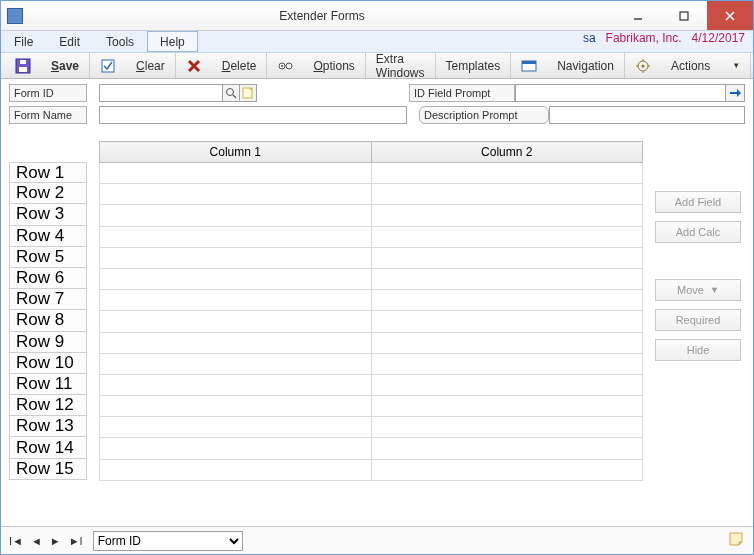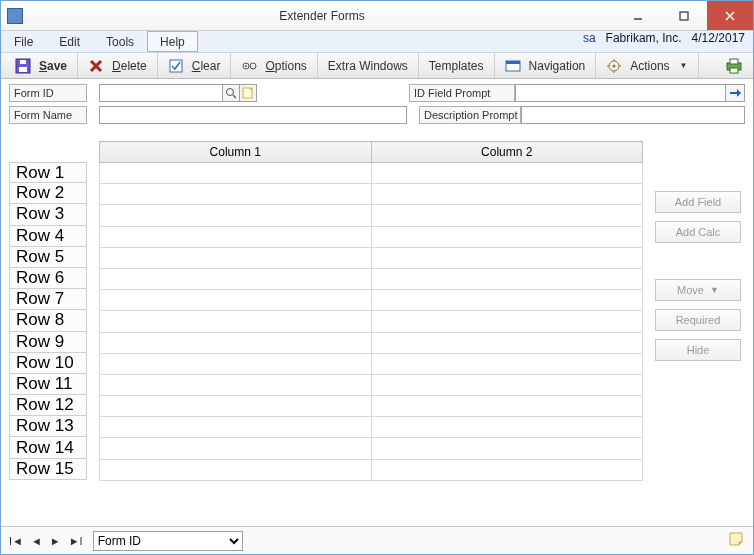--- a/index.html
+++ b/index.html
@@ -22,28 +22,28 @@
   .win-controls { display:flex; height:100%; }
   .win-btn { width:46px; display:flex; align-items:center; justify-content:center; font-size:12px; color:#333; }
   .win-btn.close { background:#c94f44; color:#fff; width:46px; font-size:14px;}
   .win-btn svg { width:10px;height:10px; }
 
   
   .menubar { height:22px; background:#eaf1fb; border-bottom:1px solid #c8d6ea; display:flex; align-items:stretch; font-size:12px; color:#333;}
   .menu-item { padding:0 12px; display:flex; align-items:center; cursor:default; border:1px solid transparent;}
   .menubar .spacer { flex:1; }
   .menubar .info { display:flex; align-items:flex-start; padding-right:8px; color:#204080; }
-  .menubar .info span { margin-left:10px; color:#0f172a;}
+  .menubar .info span { margin-left:10px; color:#be185d;}
   .help-outlined { border:1px solid #9bb7db; background:#f4f8fe; }
 
   
   .toolbar { height:26px; background:linear-gradient(#fafafa,#e7e7e7); border-bottom:1px solid #bcbcbc; display:flex; align-items:center; font-size:12px; color:#333; padding:0 4px; gap:0;}
   .tool-group { display:flex; align-items:center; height:100%; padding:0 6px; border-right:1px solid #cfcfcf; gap:5px;}
   .tool-group:last-child { border-right:none; margin-left:auto; padding-right:2px;}
-  .tool-btn { display:flex; align-items:center; gap:8px; padding:2px 4px; }
+  .tool-btn { display:flex; align-items:center; gap:20px; padding:2px 4px; }
   .underline-first::first-letter { text-decoration: underline; }
   .bold { font-weight:bold; }
 
   svg.icon { width:16px;height:16px; }
 
   
   .corner-icon { width:18px;height:18px; margin-left:4px; }
 
   
   .form-area { padding:4px 8px 0 8px; font-size:12px; color:#333; }
@@ -127,33 +127,33 @@
             <rect x="1" y="1" width="14" height="14" fill="#6a5acd" stroke="#3a2d8f"></rect>
             <rect x="4" y="9" width="8" height="5" fill="#fff"></rect>
             <rect x="5" y="2" width="6" height="4" fill="#fff"></rect>
           </svg>
         <span class="bold underline-first">Save</span>
       </span>
     </div>
     <div class="tool-group">
       <span class="tool-btn">
         <svg class="icon" viewBox="0 0 16 16">
+            <rect x="2" y="2" width="12" height="12" fill="#fff" stroke="#2f6db3"></rect>
+            <polyline points="4,8 7,11 12,4" fill="none" stroke="#2f6db3" stroke-width="1.5"></polyline>
+          </svg>
+        <span class="underline-first">Clear</span>
+      </span>
+    </div>
+    <div class="tool-group">
+      <span class="tool-btn">
+        <svg class="icon" viewBox="0 0 16 16">
             <line x1="3" y1="3" x2="13" y2="13" stroke="#b02318" stroke-width="3"></line>
             <line x1="13" y1="3" x2="3" y2="13" stroke="#b02318" stroke-width="3"></line>
           </svg>
         <span class="underline-first">Delete</span>
-      </span>
-    </div>
-    <div class="tool-group">
-      <span class="tool-btn">
-        <svg class="icon" viewBox="0 0 16 16">
-            <rect x="2" y="2" width="12" height="12" fill="#fff" stroke="#2f6db3"></rect>
-            <polyline points="4,8 7,11 12,4" fill="none" stroke="#2f6db3" stroke-width="1.5"></polyline>
-          </svg>
-        <span class="underline-first">Clear</span>
       </span>
     </div>
     <div class="tool-group">
       <span class="tool-btn">
         <svg class="icon" viewBox="0 0 16 16">
             <circle cx="5" cy="8" r="3" fill="none" stroke="#555"></circle>
             <circle cx="5" cy="8" r="1" fill="#555"></circle>
             <circle cx="12" cy="8" r="3" fill="none" stroke="#555"></circle>
           </svg>
         <span class="underline-first">Options</span>
@@ -234,21 +234,21 @@
               <polygon points="8,2 12,6 8,10" fill="#1560c4"></polygon>
             </svg>
         </div>
       </div>
     </div>
     <div class="form-row">
       <div class="label-box">Form Name</div>
       <div class="gap-col"></div>
       <input class="txt-input" style="width: 308px;" value="">
       <div style="flex:0 0 12px;"></div>
-      <div class="label-box" style="width:102px;">Description Prompt</div>
+      <div class="label-box" style="width:130px;border-radius:6px;">Description Prompt</div>
       <input class="txt-input" style="flex: 1 1 0%;" value="">
     </div>
   </div>
 
   <div class="grid-region">
     <div class="row-labels">
       <div class="spacer-head"></div>
       <div id="rowlabels-container">
           <div class="row-label">Row 1</div>
           <div class="row-label">Row 2</div>

